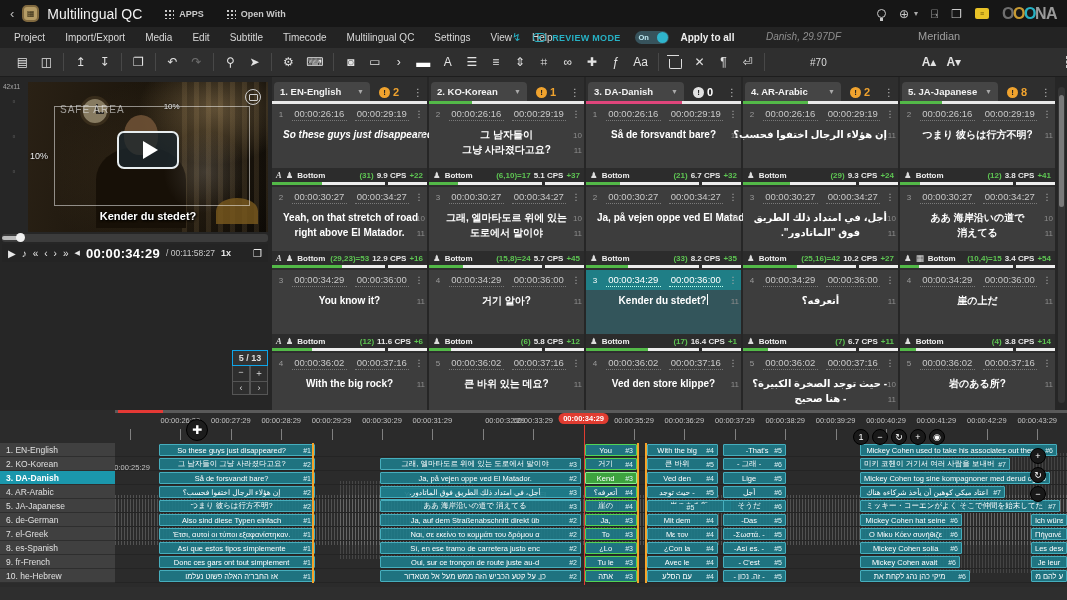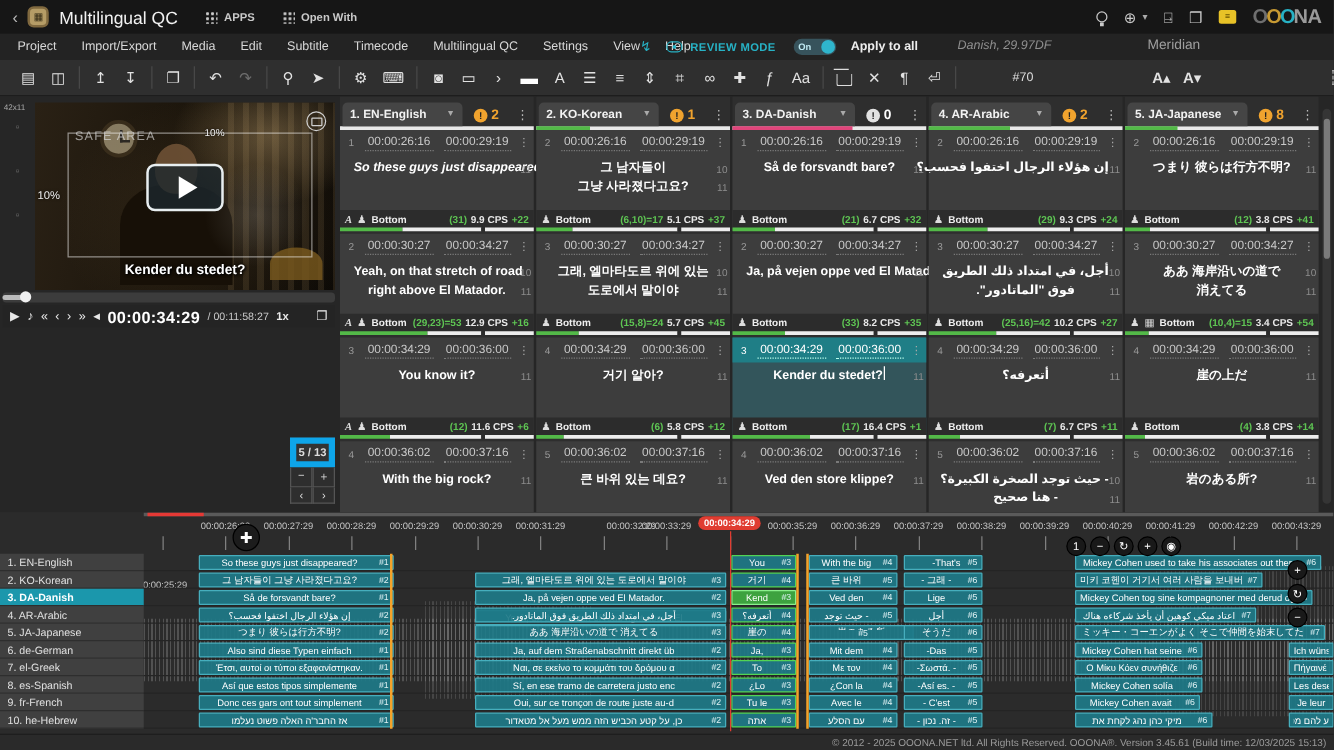--- a/index.html
+++ b/index.html
@@ -79,21 +79,21 @@
 .seek{position:absolute;left:2px;right:2px;top:157px;height:8px;background:#3c3c3c;border-radius:3px}
 .seek .done{position:absolute;left:0;top:2px;width:18px;height:4px;background:#bbb;border-radius:2px}
 .seek .knob{position:absolute;left:14px;top:-1px;width:9px;height:9px;border-radius:50%;background:#f0f0f0}
 .vctrl{position:absolute;left:2px;right:2px;top:167px;height:18px;background:#242424;display:flex;align-items:center;gap:6px;padding:0 6px;font-size:10px;color:#e8e8e8}
 .vctrl .ci{cursor:pointer}
 .tc-big{font-size:13px;font-weight:bold;color:#fff;letter-spacing:.3px}
 .tc-small{font-size:8.5px;color:#c9c9c9}
 .speed{font-size:9px;font-weight:bold}
 .fsbtn{margin-left:auto;font-size:10px}
 .pager{position:absolute;left:232px;top:273px;width:36px;text-align:center;color:#ddd}
-.pager-val{font-size:9px;border:5px solid #0ea5e9;background:#333;padding:2px 0;font-weight:bold}
+.pager-val{font-size:9px;border:1px solid #0ea5e9;background:#333;padding:2px 0;font-weight:bold}
 .pager-row{display:flex}
 .pager-row span{flex:1;border:1px solid #555;border-top:none;background:#2e2e2e;font-size:9px;padding:1px 0;cursor:pointer}
 
 
 .columns{position:absolute;left:272px;top:0;width:783px;height:333px;display:flex;gap:2px;overflow:hidden}
 .col{width:155px;flex:none;position:relative;background:#2e2e2e}
 .col-head{height:24px;display:flex;align-items:flex-end;padding:3px 2px 0 2px}
 .col-tab{background:#454545;border-radius:4px 4px 0 0;height:19px;display:flex;align-items:center;padding:0 6px;font-size:9.5px;font-weight:bold;color:#f2f2f2;width:96px;cursor:pointer}
 .col-tab .chev{margin-left:auto;color:#aaa;font-size:7px}
 .badge-wrap{display:flex;align-items:center;gap:3px;margin-left:9px;margin-bottom:3px}
@@ -1222,16 +1222,13 @@
         <span class="cbtn">+</span>
         <span class="cbtn">◉</span>
       </div>
     <div class="tlctrl-v" id="tlctrl-v">
         <span class="cbtn">+</span>
         <span class="cbtn">↻</span>
         <span class="cbtn">−</span>
       </div>
   </div>
 
-  <footer class="statusbar">
-    <span>© 2012 - 2025 OOONA.NET ltd. All Rights Reserved. OOONA®. Version 3.45.61 (Build time: 12/03/2025 15:13)</span>
-  </footer>
 </div>
 
 </body></html>

